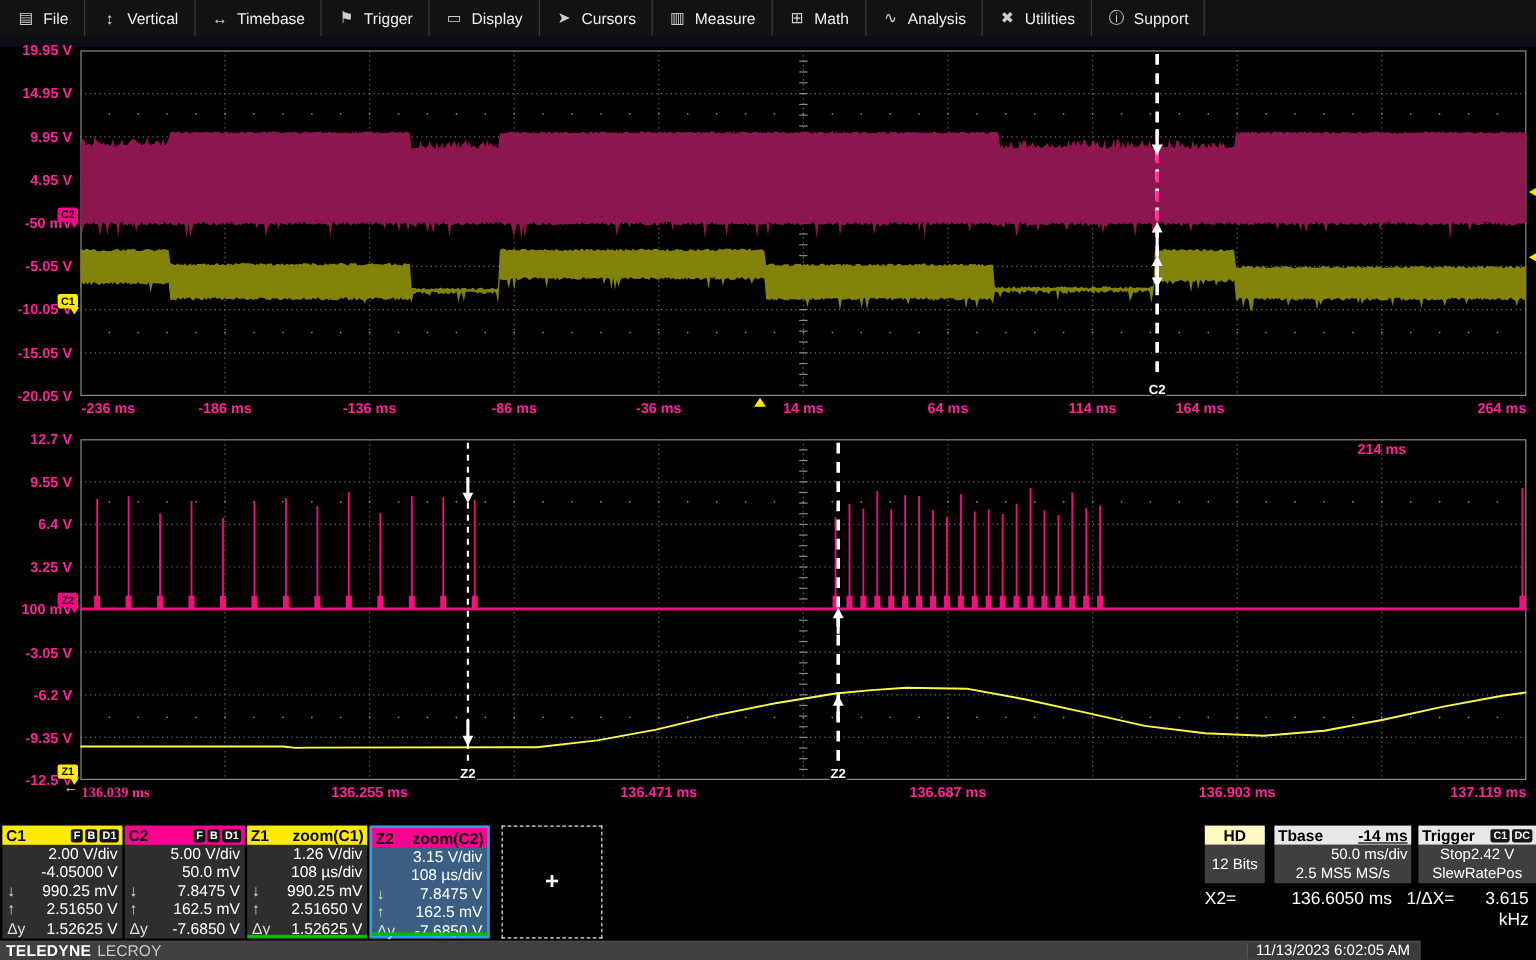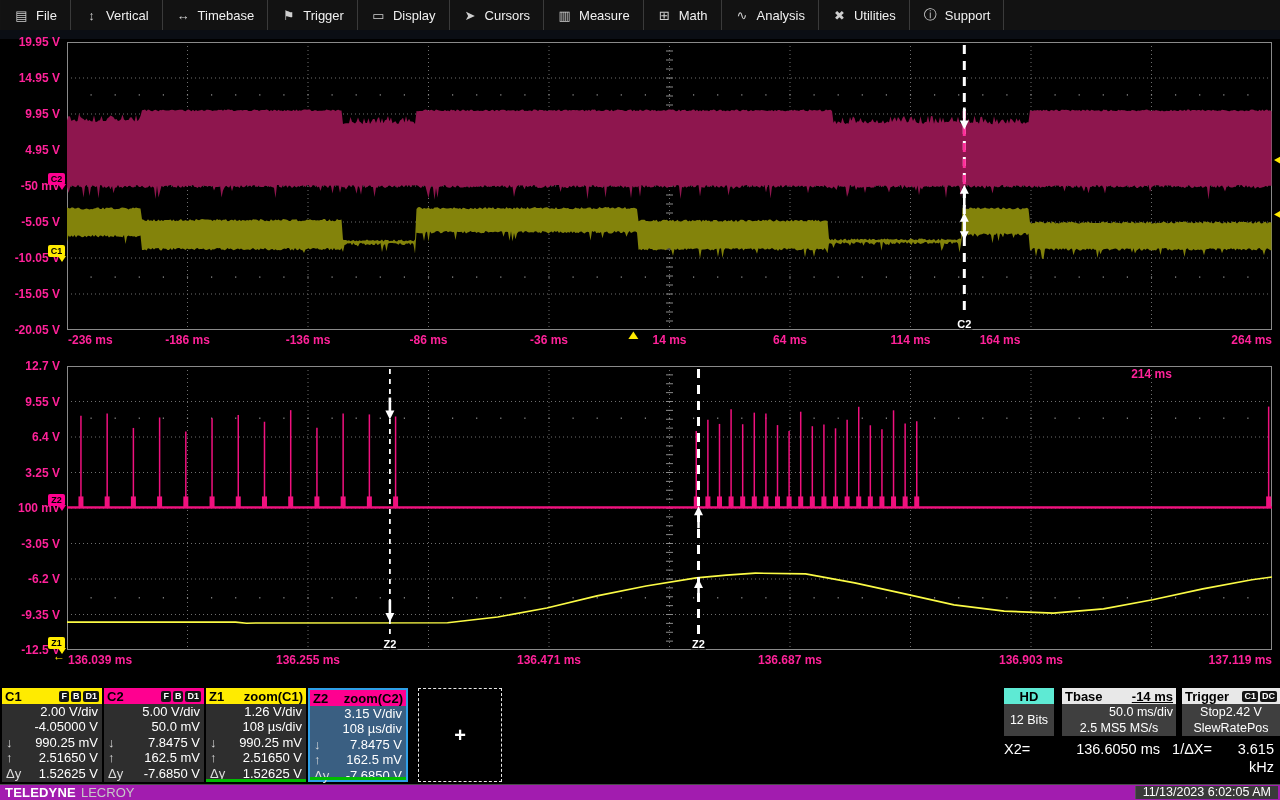--- a/index.html
+++ b/index.html
@@ -34,35 +34,35 @@
             padding:0 2px;border-radius:2px;line-height:11px;}
   .drow{height:15.4px;line-height:15.4px;color:#fff;text-align:right;padding:0 4px;position:relative;}
   .dp{position:absolute;left:4px;color:#ddd;}
   .uline{position:absolute;left:0;right:0;bottom:0;height:3px;background:#00BB00;}
   #addbox{position:absolute;left:418px;top:688px;width:84px;height:94px;background:#000;
           border:1.5px dashed #e8e8e8;box-sizing:border-box;display:flex;align-items:center;
           justify-content:center;color:#fff;font-size:20px;font-weight:bold;}
   
   .ibox{position:absolute;top:688px;height:48px;font-size:12.5px;}
   .ihead{height:16px;font-weight:bold;display:flex;padding:0 3px;align-items:center;font-size:13px;}
-  .ihead.hd{background:#5eead4;color:#000;justify-content:center;}
+  .ihead.hd{background:#fef9c3;color:#000;justify-content:center;}
   .ihead.white{background:#E8E8E8;color:#000;gap:4px;}
   .rt{margin-left:auto;font-weight:600;text-decoration:underline;}
   .tbadges{margin-left:auto;display:flex;gap:2px;}
   .ibody{background:#3F3F3F;color:#fff;height:32px;padding:0 3px;}
   .r{height:16px;line-height:16px;}
   .right{text-align:right;}
   .split{display:flex;justify-content:center;}
   .center{text-align:center;line-height:32px;}
   #readout{position:absolute;left:1004px;top:740px;width:274px;color:#fff;font-size:14.5px;}
   .rrow{display:flex;height:18px;line-height:18px;}
   .rc1{width:40px;} .rc2{width:116px;text-align:right;} .rc3{width:52px;text-align:right;}
   .rc4{flex:1;text-align:right;padding-right:4px;}
   
-  #taskbar{position:absolute;left:0;top:784px;width:1280px;height:16px;background:#a21caf;
+  #taskbar{position:absolute;left:0;top:784px;width:1184px;height:16px;background:#404040;
            border-top:1px solid #4a4a4a;box-sizing:border-box;}
   #brand{position:absolute;left:5px;top:0;font-size:13px;line-height:15px;color:#fff;}
   #brand b{font-weight:bold;letter-spacing:0.2px;}
   #brand span{color:#c8c8c8;margin-left:5px;font-weight:400;}
   #clock{position:absolute;right:2px;top:1px;height:13px;background:#3A3A3A;border-left:1px solid #555;
          padding:0 7px;color:#fff;font-size:12.5px;line-height:13px;}
 </style>
 </head>
 <body>
 
@@ -661,19 +661,19 @@
     <div class="chtagpt" style="left: 58px; top: 648px; border-top-color: rgb(255, 235, 0);"></div>
     <div class="ylab" style="top: 359px;">12.7 V</div>
     <div class="ylab" style="top: 394.5px;">9.55 V</div>
     <div class="ylab" style="top: 430px;">6.4 V</div>
     <div class="ylab" style="top: 465.5px;">3.25 V</div>
     <div class="ylab" style="top: 501px;">100 mV</div>
     <div class="ylab" style="top: 536.5px;">-3.05 V</div>
     <div class="ylab" style="top: 572px;">-6.2 V</div>
     <div class="ylab" style="top: 607.5px;">-9.35 V</div>
     <div class="ylab" style="top: 643px;">-12.5 V</div>
-    <div class="xlab" style="top: 653px; left: 68px;">136.039 ms</div>
+    <div class="xlab" style="top: 653px; left: 68px; font-family: Liberation Serif, serif;">136.039 ms</div>
     <div class="xlab" style="top: 653px; left: 308px; transform: translateX(-50%);">136.255 ms</div>
     <div class="xlab" style="top: 653px; left: 549px; transform: translateX(-50%);">136.471 ms</div>
     <div class="xlab" style="top: 653px; left: 790px; transform: translateX(-50%);">136.687 ms</div>
     <div class="xlab" style="top: 653px; left: 1031px; transform: translateX(-50%);">136.903 ms</div>
     <div class="xlab" style="top: 653px; left: 1272px; transform: translateX(-100%);">137.119 ms</div>
   </div>
 
 </body></html>

